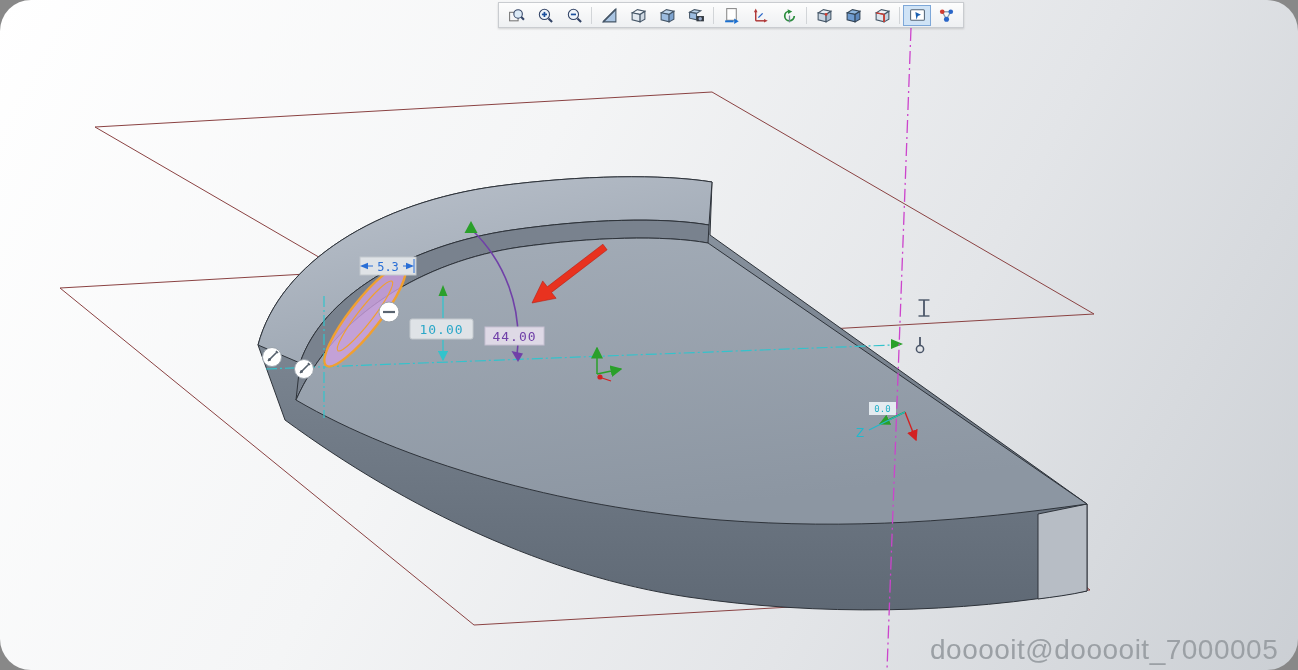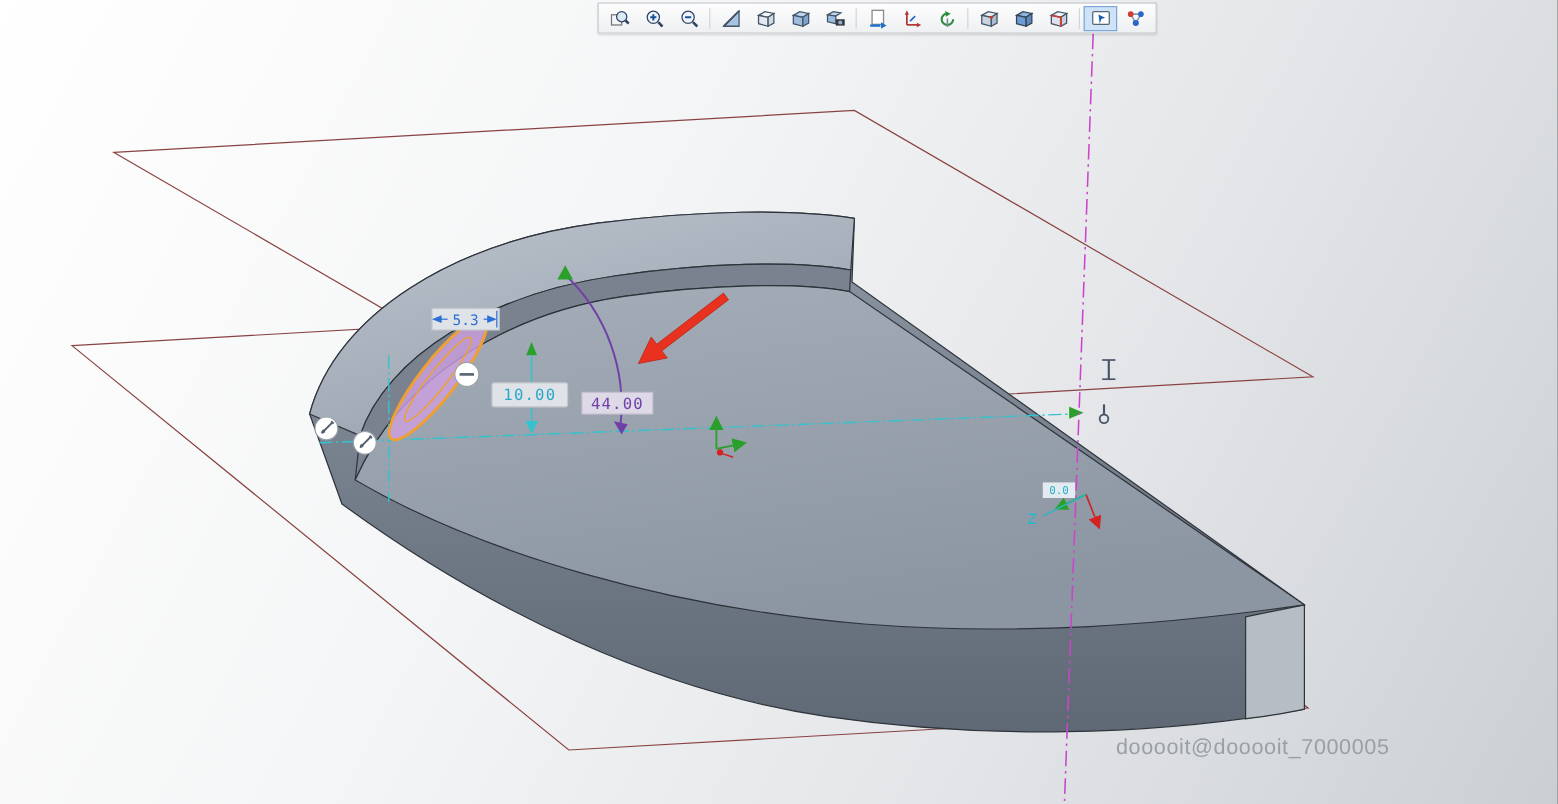--- a/index.html
+++ b/index.html
@@ -1,19 +1,20 @@
 <!DOCTYPE html>
 <html><head>
 <meta charset="utf-8">
 <style>
   html,body{margin:0;padding:0;background:#888;}
   .stage{
     position:relative;width:1298px;height:670px;overflow:hidden;
     background:linear-gradient(118deg,#ffffff 0%,#f4f5f6 38%,#e3e5e8 68%,#cbcfd4 100%);
     font-family:"Liberation Sans",sans-serif;
+    border-radius:31px;
   }
   .scene{position:absolute;left:0;top:0;width:1298px;height:670px;}
   .plane{fill:none;stroke:#8a4242;stroke-width:1;}
   .edge{stroke:#2e333a;stroke-width:1;}
   .cyanline{stroke:#33c3cc;stroke-width:1.2;fill:none;stroke-dasharray:11 3 2 3;}
   .dimtext{font-family:"DejaVu Sans Mono",monospace;font-size:13px;text-anchor:middle;}
   .t-blue{fill:#2a6fd6;font-size:12px;}
   .t-cyan{fill:#2aa7c8;letter-spacing:1px;}
   .t-purple{fill:#7040a8;letter-spacing:1px;}
   .origintext{font-family:"DejaVu Sans Mono",monospace;font-size:9px;fill:#22b0c8;text-anchor:middle;}
@@ -21,21 +22,21 @@
   .toolbar{
     position:absolute;left:498px;top:2px;height:26px;display:flex;align-items:center;
     background:linear-gradient(#fdfdfd,#eef0f2);border:1px solid #c9ccd0;
     box-shadow:0 1px 2px rgba(0,0,0,.15);padding:1px 3px;gap:1px;box-sizing:border-box;
   }
   .tb-btn{width:28px;height:21px;display:flex;align-items:center;justify-content:center;
     border:1px solid transparent;background:transparent;padding:0;cursor:pointer;}
   .tb-btn.active{background:#cfe3f6;border-color:#7da7d8;}
   .tb-btn svg{width:17px;height:17px;display:block;}
   .sep{width:1px;height:17px;background:#d2d5d8;margin:0 2px;}
-  .watermark{position:absolute;left:930px;top:612px;font-size:18px;color:#9ba0a5;letter-spacing:.5px;}
+  .watermark{position:absolute;left:930px;top:634px;font-size:28px;color:#9ba0a5;letter-spacing:.5px;}
 </style>
 </head>
 <body>
 
 <div class="stage">
 
   <svg class="scene" viewBox="0 0 1298 670">
     <defs>
       <linearGradient id="gWall" x1="0" y1="0" x2="0" y2="1">
         <stop offset="0" stop-color="#8d97a3"></stop>

